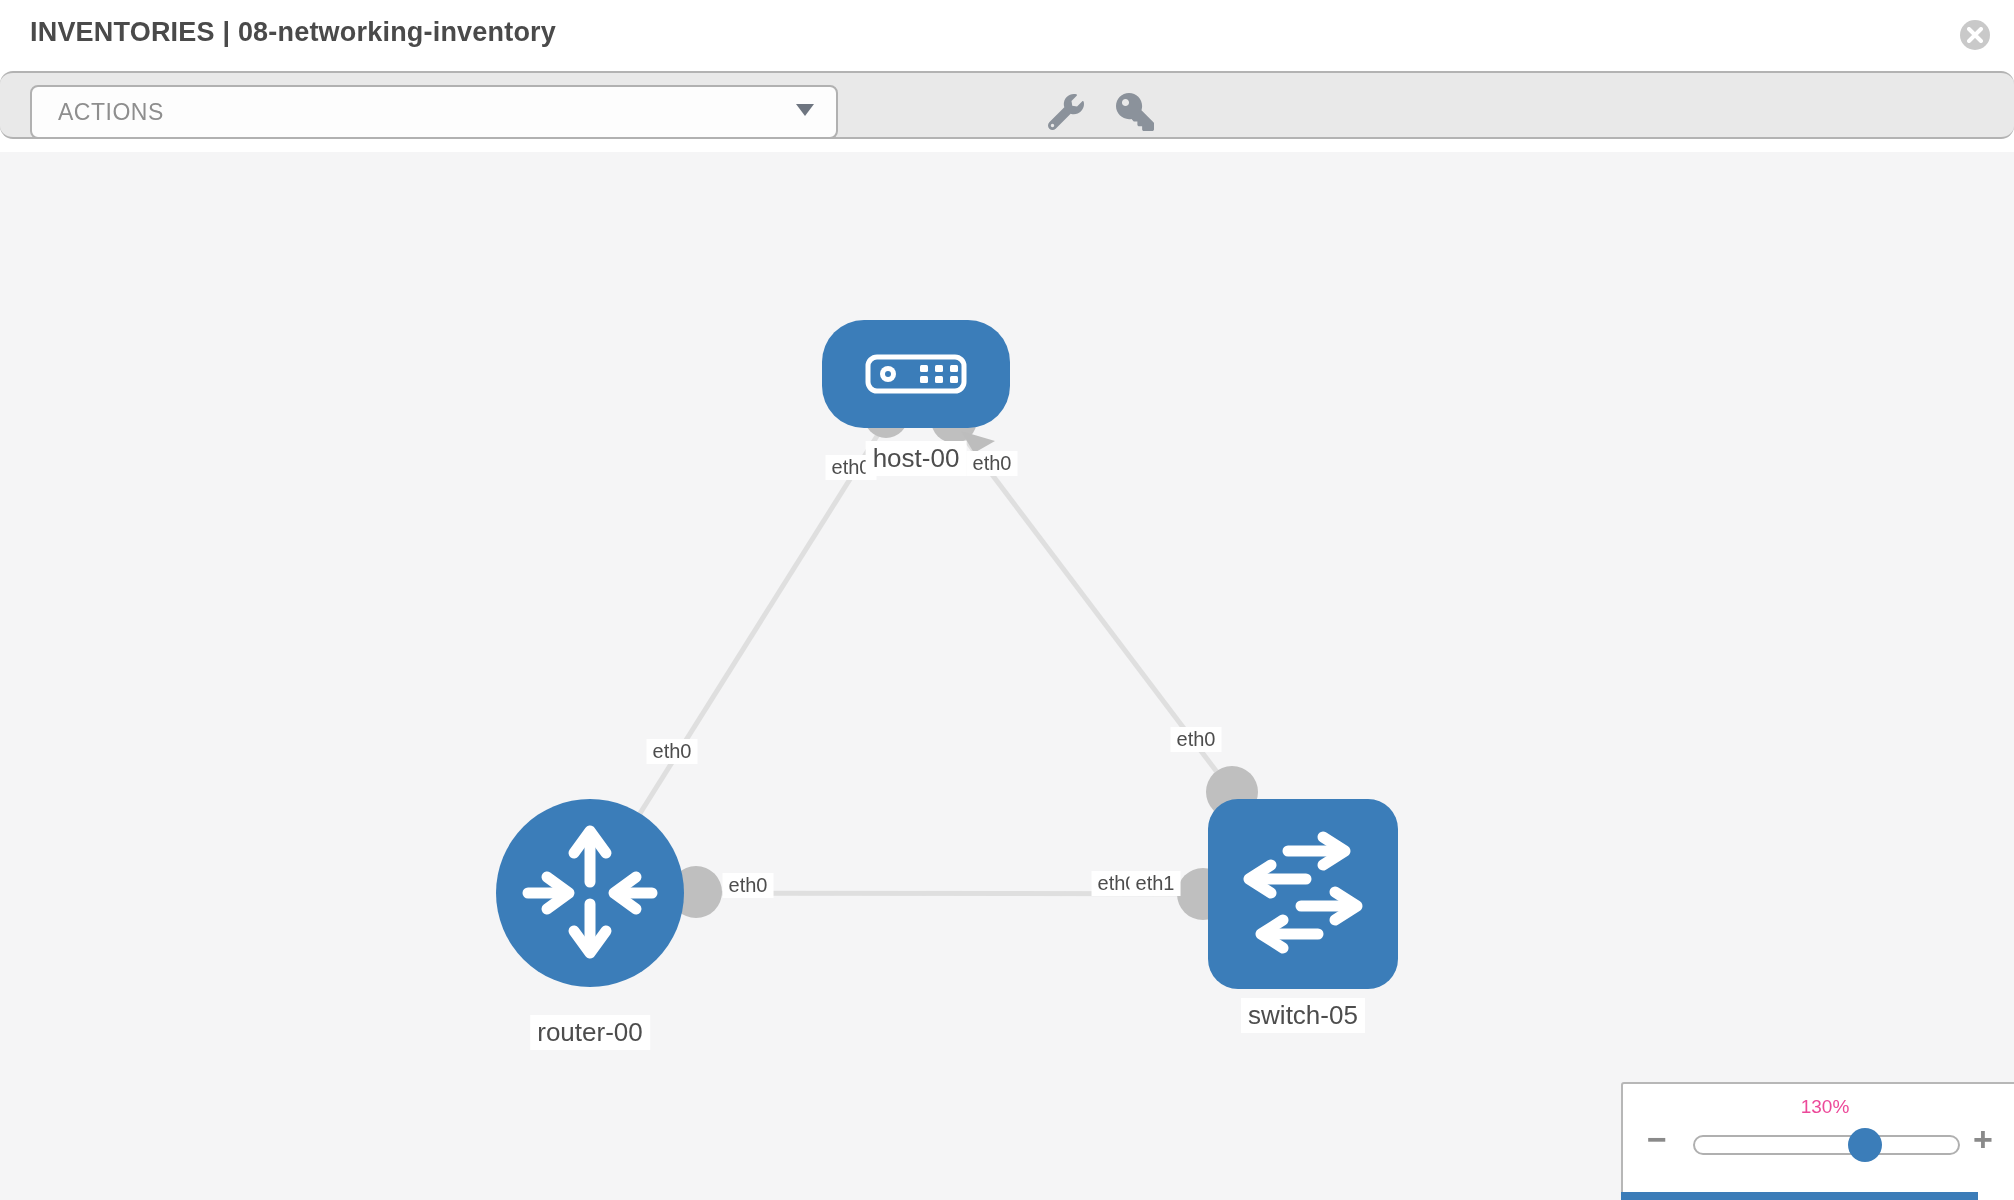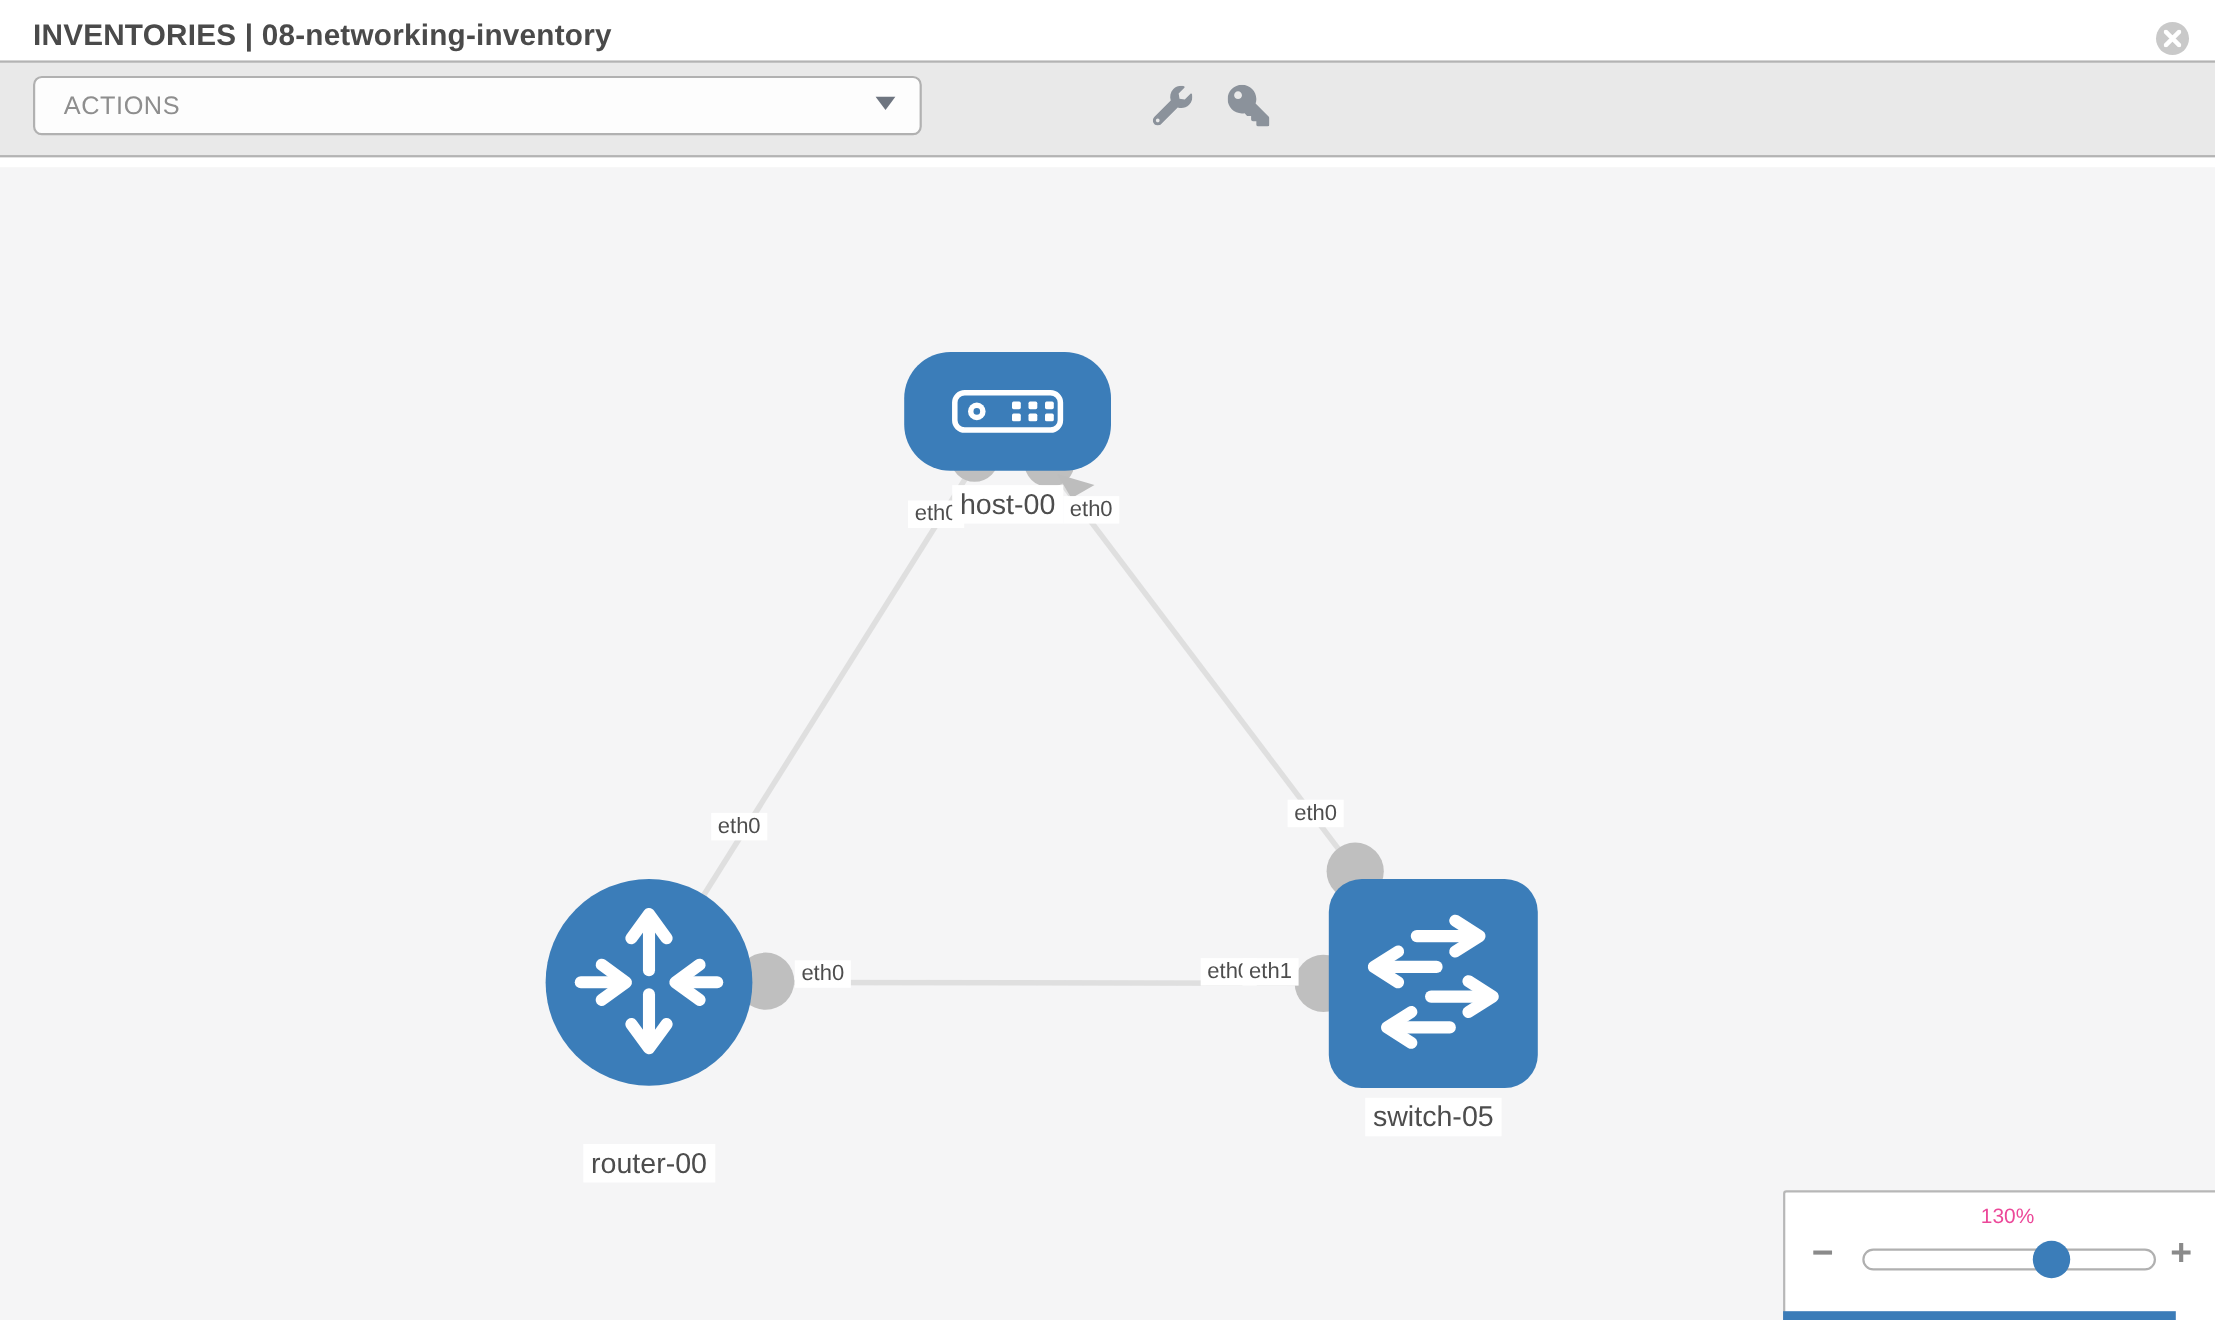--- a/index.html
+++ b/index.html
@@ -7,22 +7,22 @@
     font-family:"Liberation Sans", sans-serif; background:#fff; }
 
   
   #header { position:absolute; left:0; top:0; width:2014px; height:71px; background:#ffffff; }
   #page-title { position:absolute; left:30px; top:17px; font-size:27px; font-weight:bold; color:#4a4a4a; letter-spacing:.2px; }
   #close-btn { position:absolute; right:24px; top:20px; width:30px; height:30px; border-radius:50%;
     background:#c9c9c9; cursor:pointer; }
   #close-btn svg { position:absolute; left:7px; top:7px; }
 
   
-  #toolbar { position:absolute; left:0; top:55px; width:2014px; height:88px; background:#e9e9e9;
-    border-top:2px solid #b3b3b3; border-bottom:2px solid #b3b3b3; }
+  #toolbar { position:absolute; left:0; top:71px; width:2014px; height:68px; background:#e9e9e9;
+    border-top:2px solid #b3b3b3; border-bottom:2px solid #b3b3b3;border-radius:13px; }
   .select-box { position:absolute; top:12px; height:54px; background:#fdfdfd;
     border:2px solid #b1b1b1; border-radius:8px; cursor:pointer; }
   .select-box .sel-label { position:absolute; left:26px; top:0; line-height:50px; font-size:23px; color:#8e8e8e; letter-spacing:.5px; }
   .caret { position:absolute; right:22px; top:17px; width:0; height:0;
     border-left:9px solid transparent; border-right:9px solid transparent; border-top:12px solid #6e7580; }
   #actions-box { left:30px; width:808px; }
   #search-box  { left:1180px; width:802px; }
   .tool-icon { position:absolute; top:12px; width:54px; height:54px; cursor:pointer;
     display:flex; align-items:center; justify-content:center; }
   #wrench-btn { left:1039px; }
@@ -150,21 +150,21 @@
 
   <div class="chip if-chip" style="left:851px;  top:303px;">eth0</div>
   <div class="chip if-chip" style="left:992px;  top:299px;">eth0</div>
   <div class="chip if-chip" style="left:672px;  top:587px;">eth0</div>
   <div class="chip if-chip" style="left:748px;  top:721px;">eth0</div>
   <div class="chip if-chip" style="left:1196px; top:575px;">eth0</div>
   <div class="chip if-chip" style="left:1117px; top:719px; z-index:1;">eth0</div>
   <div class="chip if-chip" style="left:1155px; top:719px; z-index:2;">eth1</div>
 
   <div class="chip node-chip" style="left:916px;  top:289px;">host-00</div>
-  <div class="chip node-chip" style="left:590px;  top:888px;">router-00</div>
+  <div class="chip node-chip" style="left:590px;  top:863px;">router-00</div>
   <div class="chip node-chip" style="left:1303px; top:846px;">switch-05</div>
 </div>
 
 <div id="zoom-panel">
   <div id="zoom-value">130%</div>
   <div id="zoom-minus">−</div>
   <div id="zoom-track"></div>
   <div id="zoom-handle"></div>
   <div id="zoom-plus">+</div>
 </div>

